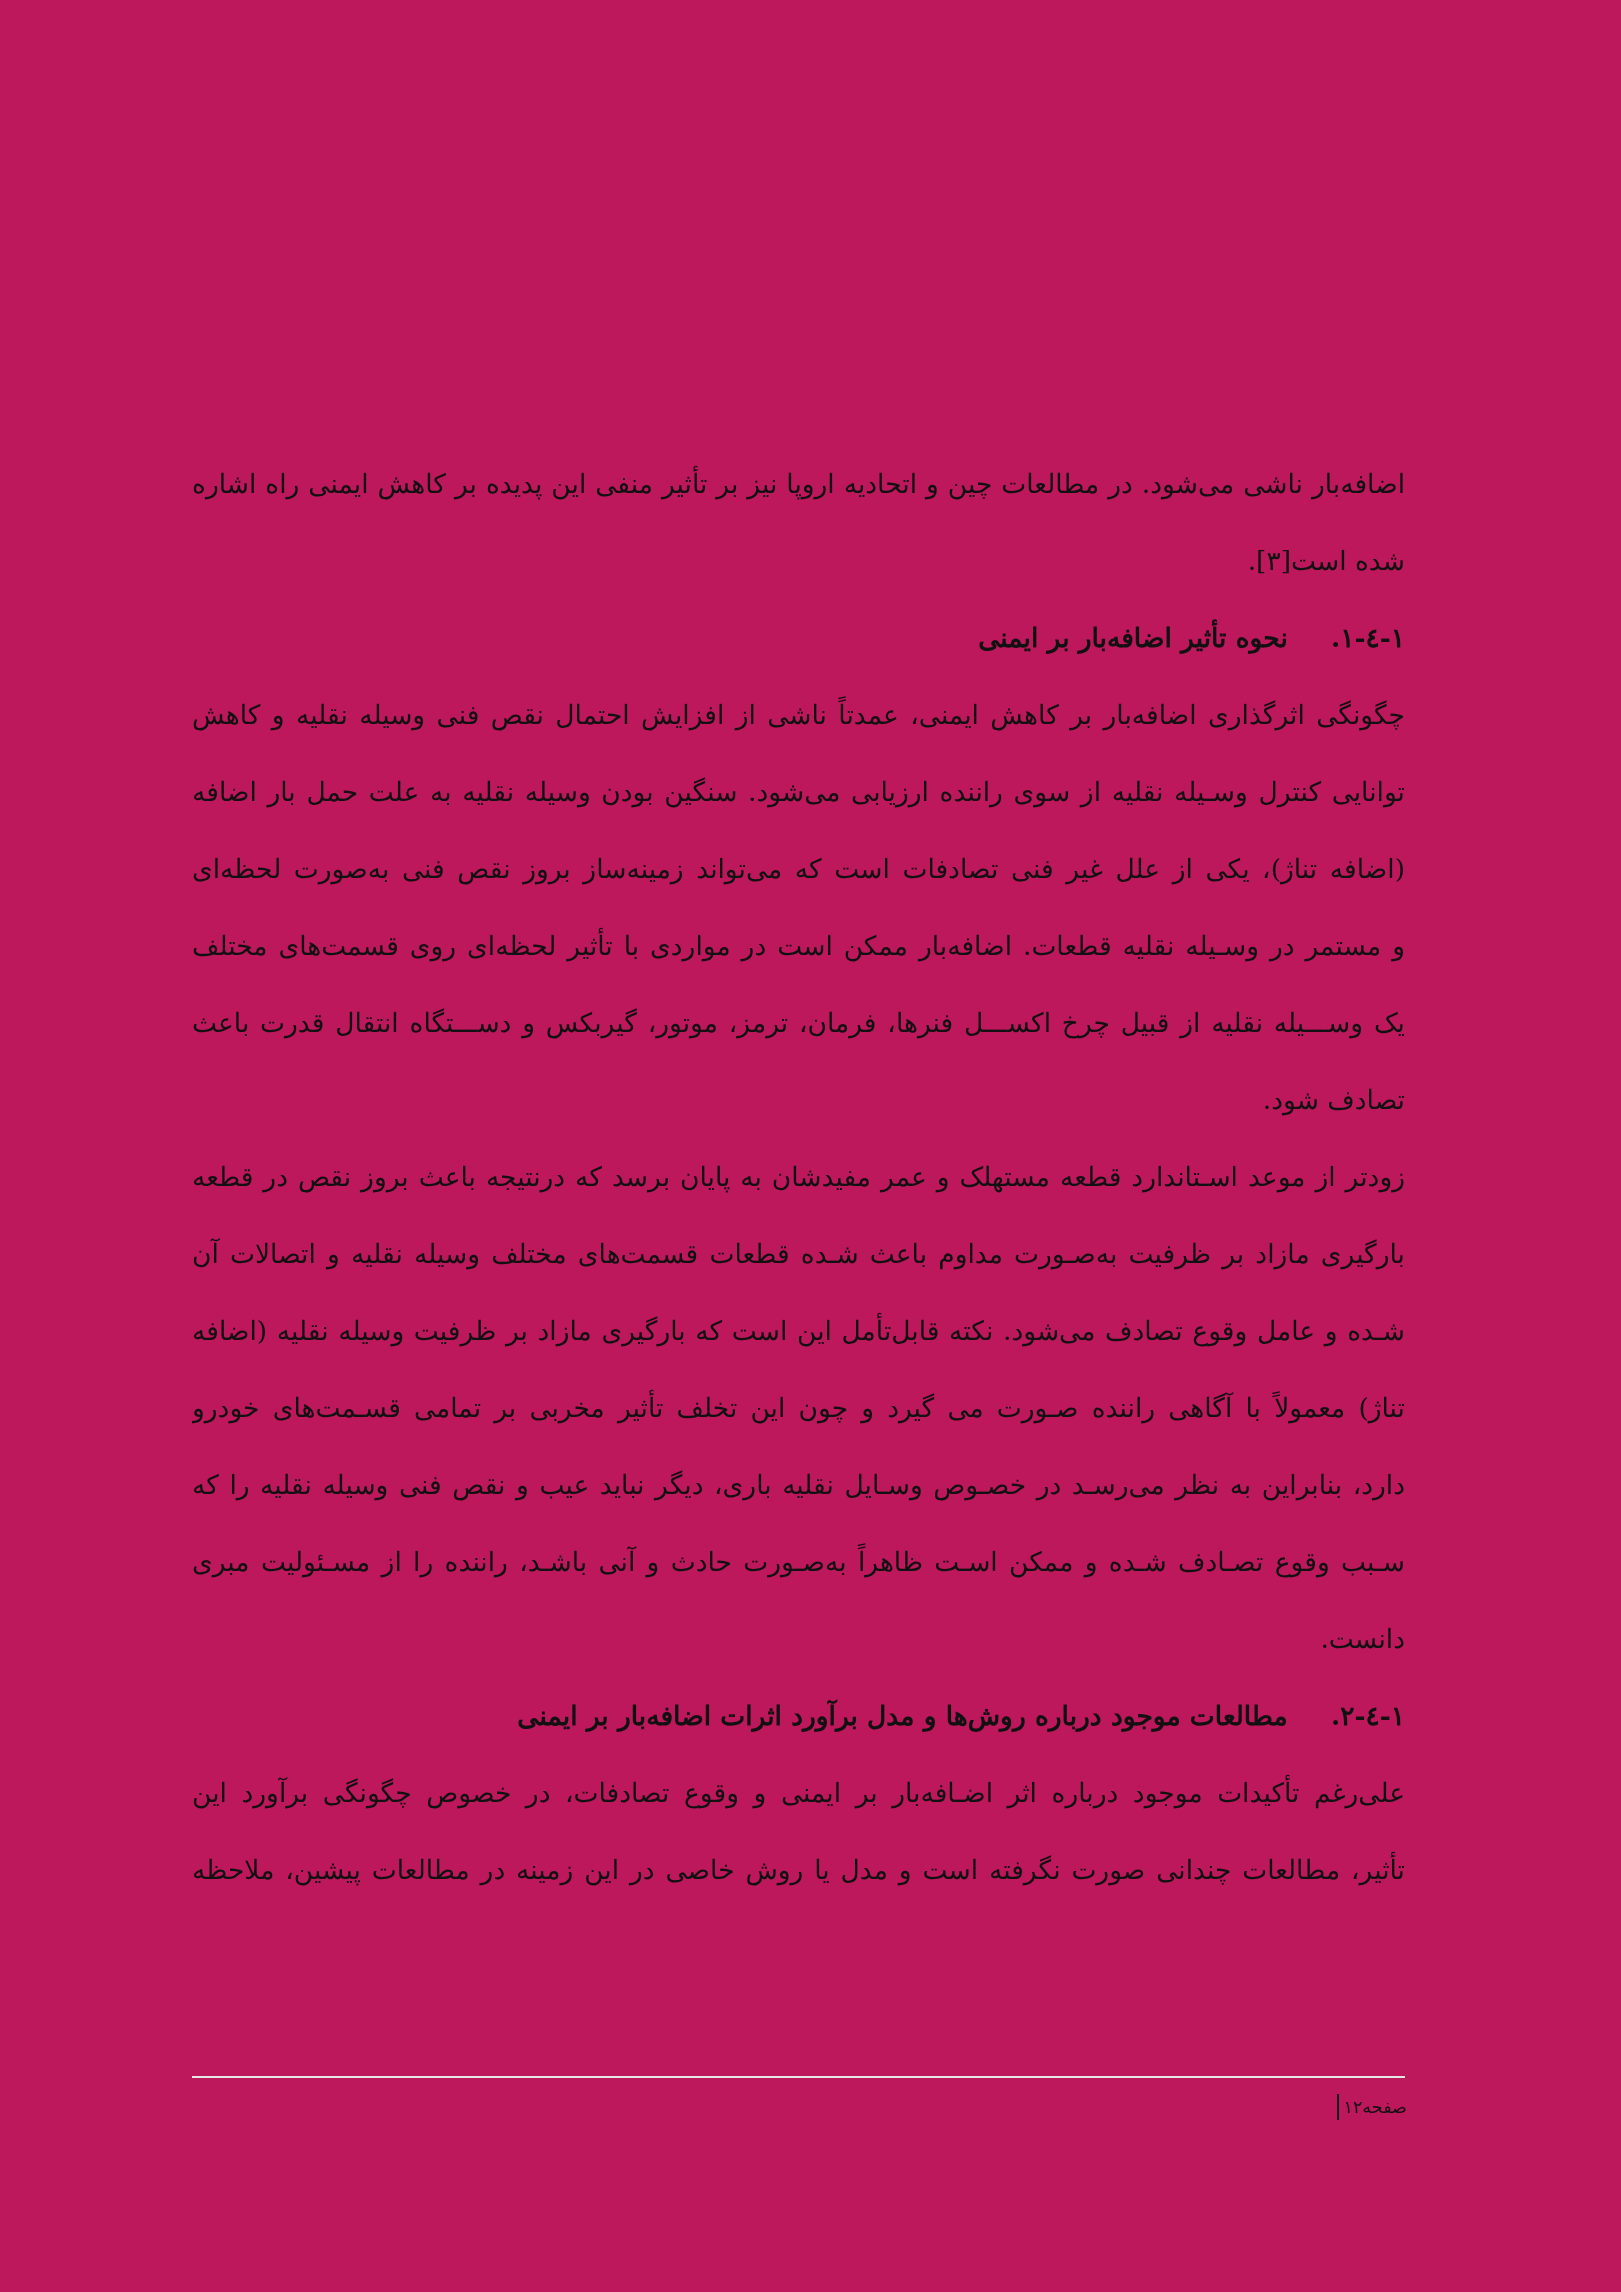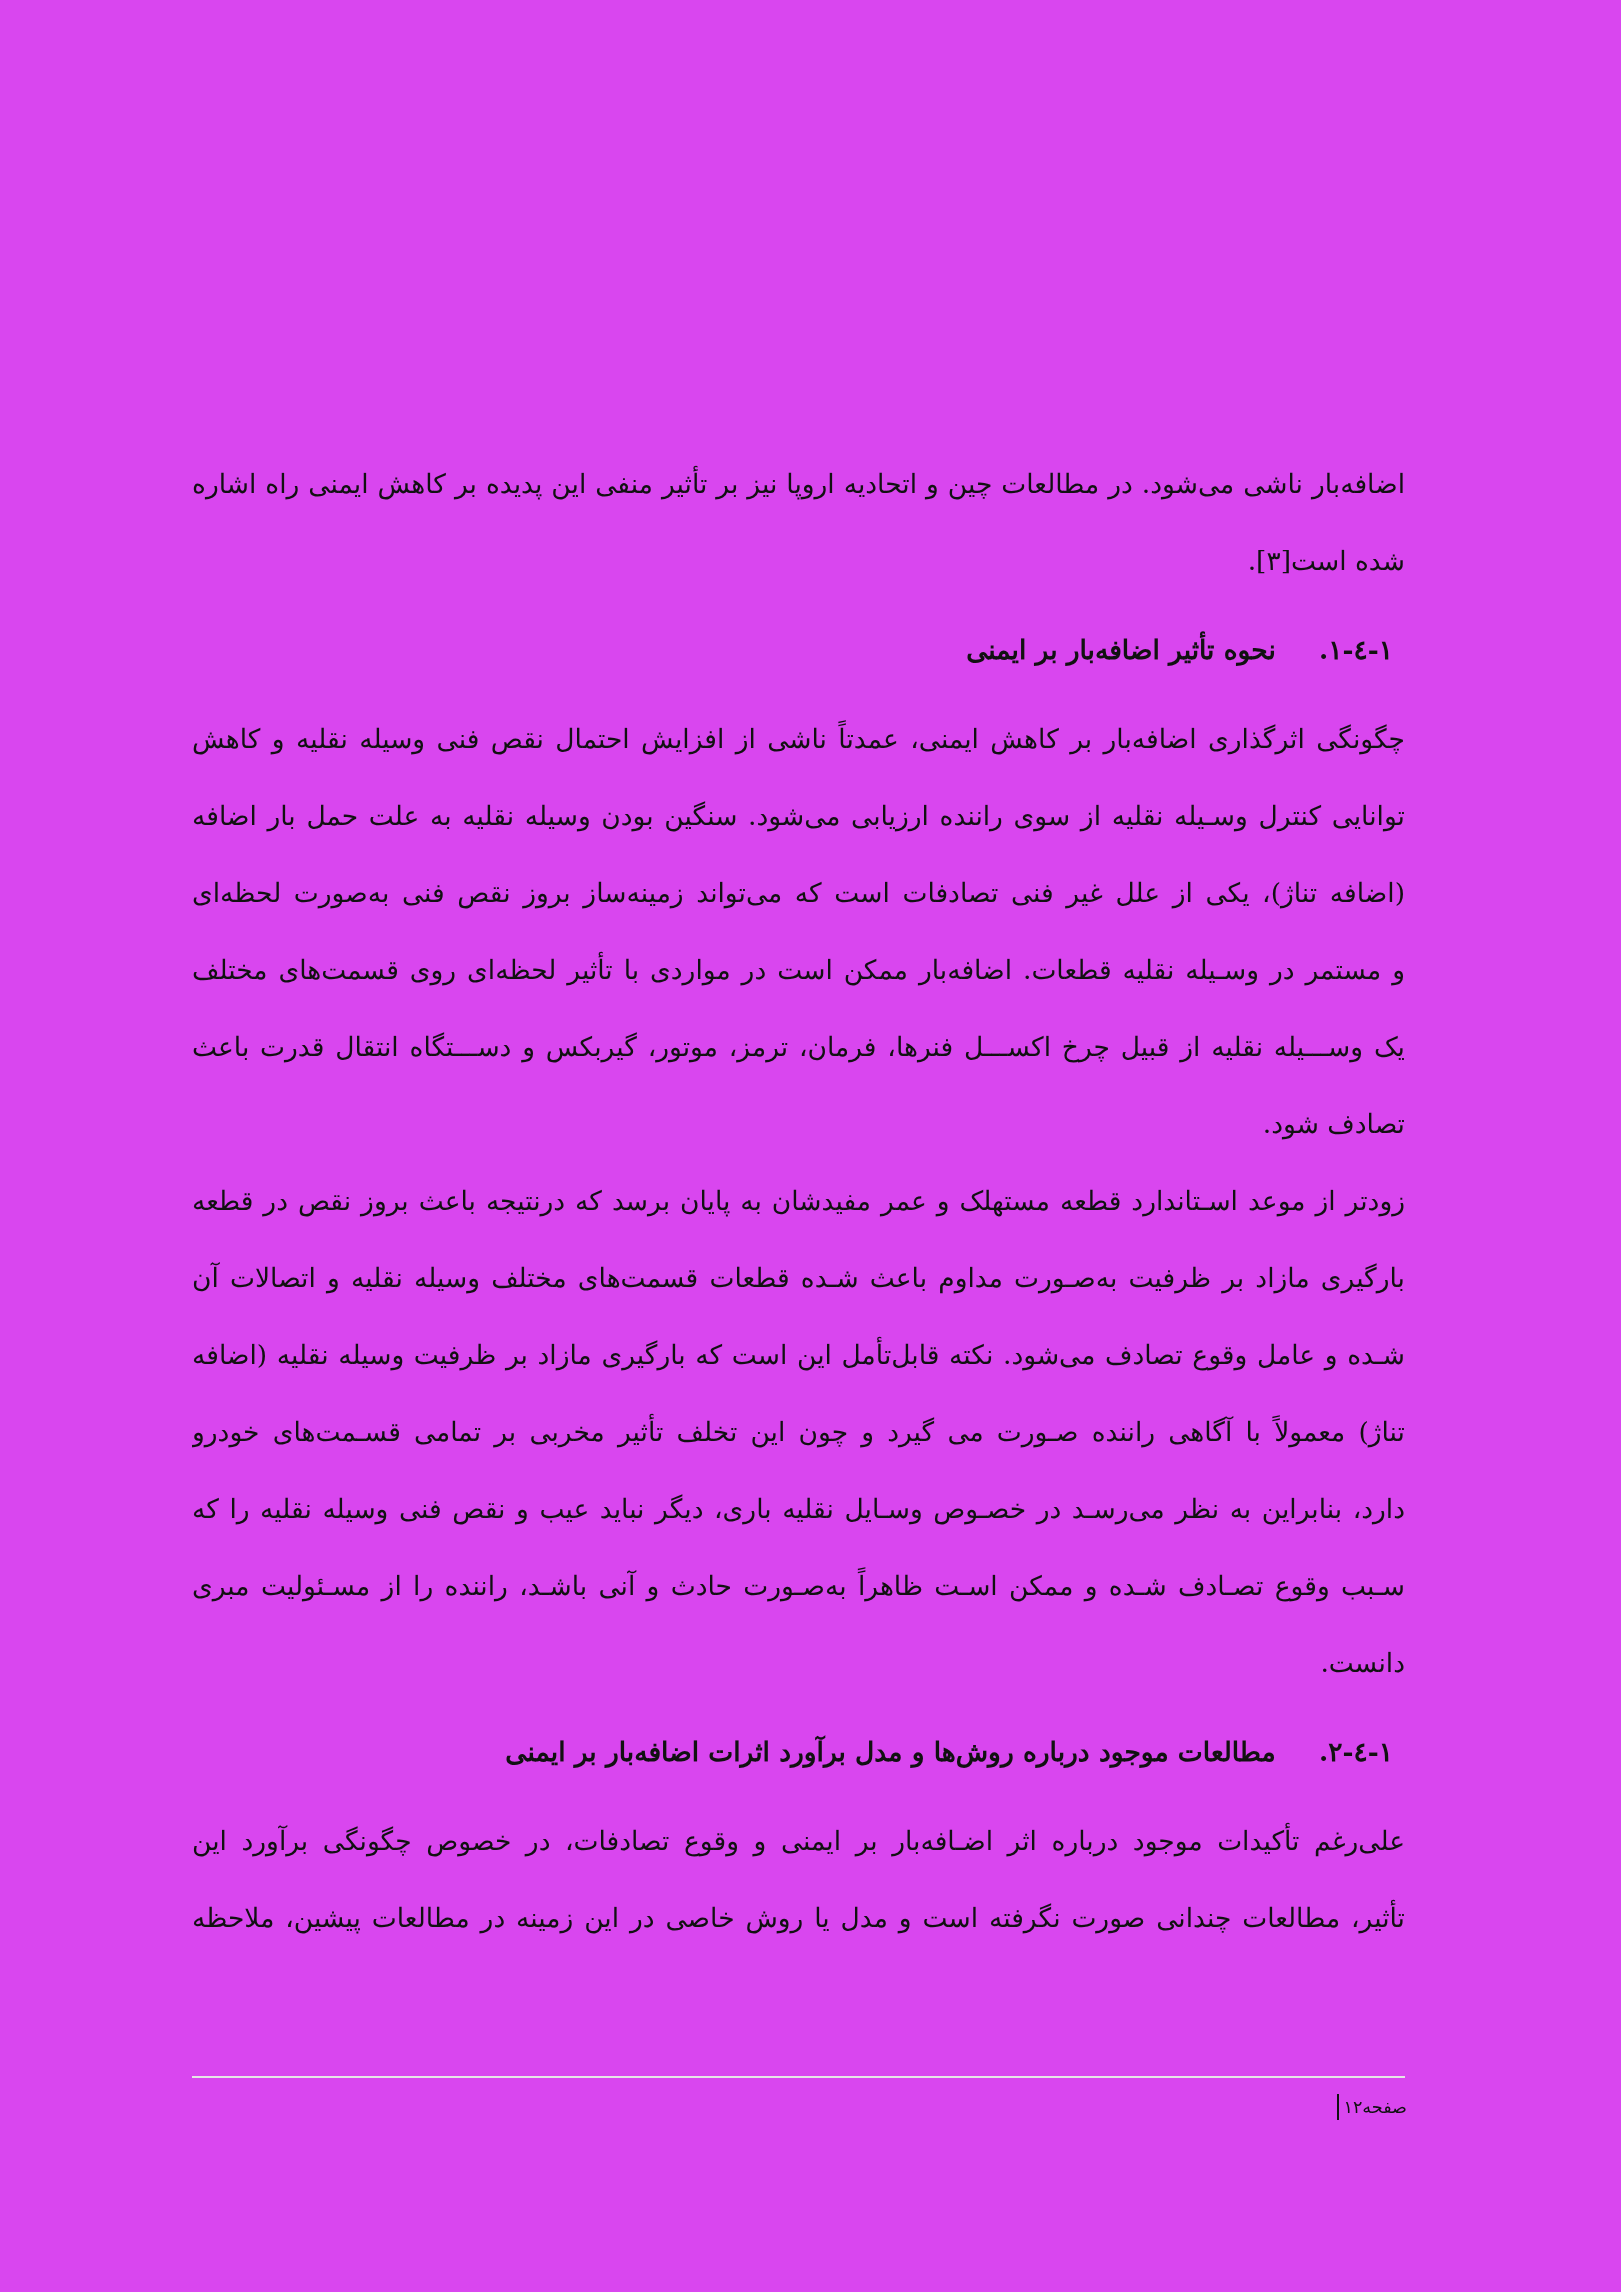--- a/index.html
+++ b/index.html
@@ -14,21 +14,21 @@
       overflow: hidden;
       font-family: "DejaVu Serif", "Liberation Serif", serif;
       color: #111111;
     }
     .page {
       position: absolute;
       left: 0;
       top: 0;
       width: 1621px;
       height: 2293px;
-      background: #d946ef;
+      background: #be185d;
     }
     .content {
       position: absolute;
       left: 192px;
       top: 445px;
       width: 1213px;
       direction: rtl;
       text-align: justify;
       text-align-last: right;
     }
@@ -43,21 +43,21 @@
       text-align: justify;
       text-align-last: justify;
       white-space: nowrap;
       overflow: hidden;
       height: 77px;
     }
     .para .line.last {
       text-align-last: right;
     }
     .heading {
-      margin: 12px;
+      margin: 0;
       font-size: 26.5px;
       font-weight: bold;
       line-height: 77px;
       height: 77px;
       text-align: right;
       white-space: nowrap;
     }
     .heading .num {
       display: inline-block;
       min-width: 108px;

